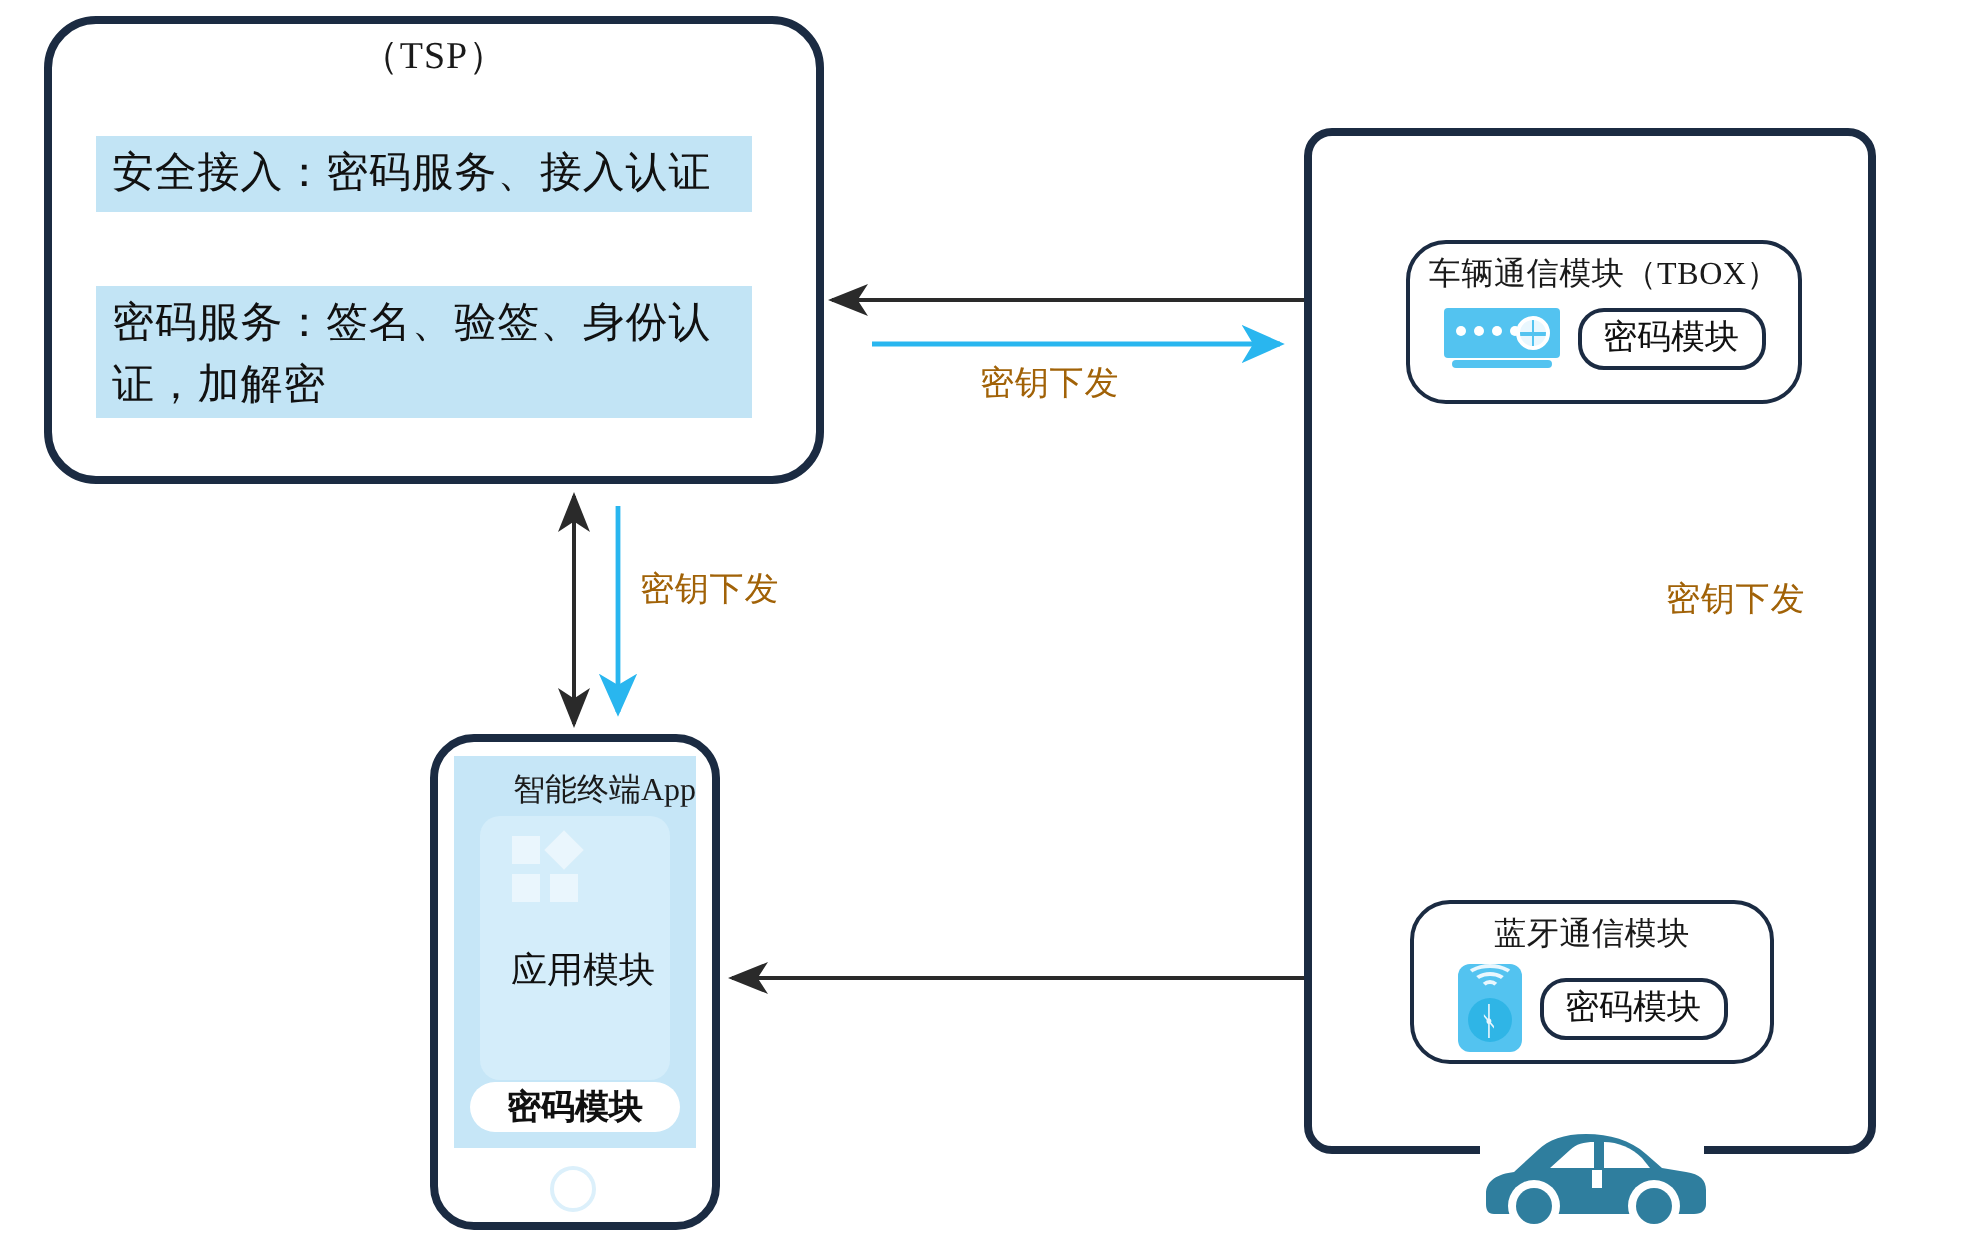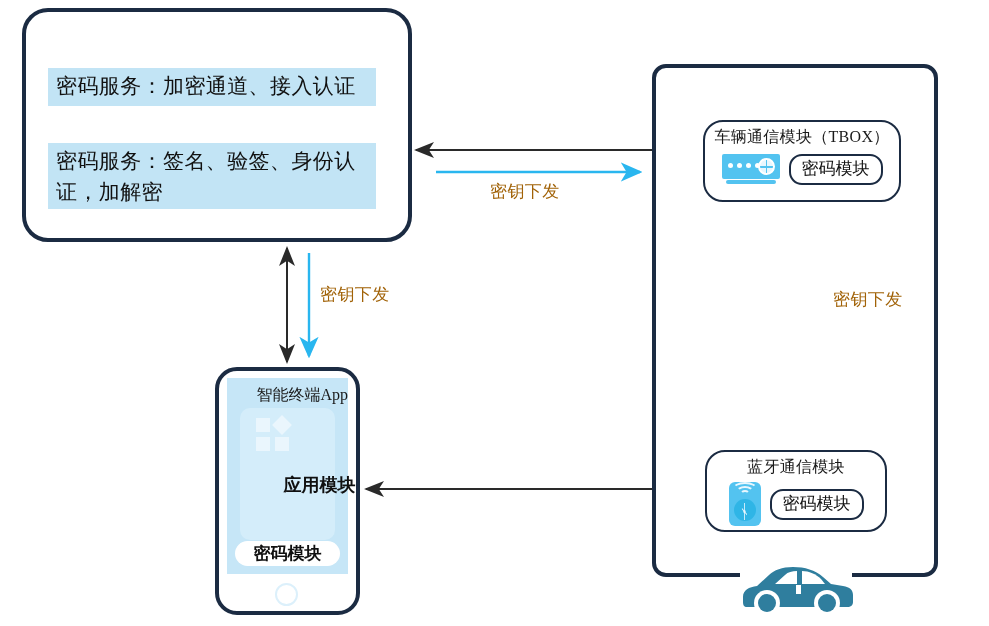--- a/index.html
+++ b/index.html
@@ -207,24 +207,23 @@
   }
   #phone-app-area {
     left: 240px; top: 408px; width: 95px; height: 132px;
     background: #d4edfa;
     border-radius: 10px;
   }
   #phone-app-label {
     left: 240px; top: 473px; width: 103px;
     text-align: center;
     font-size: 18px;
-    font-weight: bold;
+    font-weight: normal;
     color: #101010;
     white-space: nowrap;
-    padding-left: 28px;
   }
   #phone-crypto {
     left: 235px; top: 541px; width: 105px; height: 25px;
     background: #ffffff;
     border-radius: 13px;
     text-align: center;
     font-size: 17px;
     font-weight: bold;
     line-height: 25px;
     color: #101010;
@@ -299,22 +298,23 @@
       <line x1="822" y1="247" x2="822" y2="360" stroke="#29b6ef" stroke-width="2.4" marker-end="url(#arrowBlue)"></line>
     </g>
 
     <g>
       <line x1="366" y1="489" x2="708" y2="489" stroke="#2a2a2a" stroke-width="2" marker-start="url(#arrowDarkStart)" marker-end="url(#arrowDark)"></line>
     </g>
   </svg>
 
   <div class="abs" id="tsp-box"></div>
   <div class="abs" id="tsp-title">
-  </div>
-  <div class="abs tsp-band" id="tsp-band-1">密码服务：加密通道、接入认证</div>
+    <span class="sub">（TSP）</span>
+  </div>
+  <div class="abs tsp-band" id="tsp-band-1">安全接入：密码服务、接入认证</div>
   <div class="abs tsp-band" id="tsp-band-2">密码服务：签名、验签、身份认证，加解密</div>
 
   <div class="abs" id="vehicle-box"></div>
   <div class="abs" id="vehicle-box-gap"></div>
 
   <div class="abs inner-module" id="tbox-module">
     <div class="module-title">车辆通信模块（TBOX）</div>
     <div class="module-row">
       <span class="router-icon">
         <span class="body"></span>

